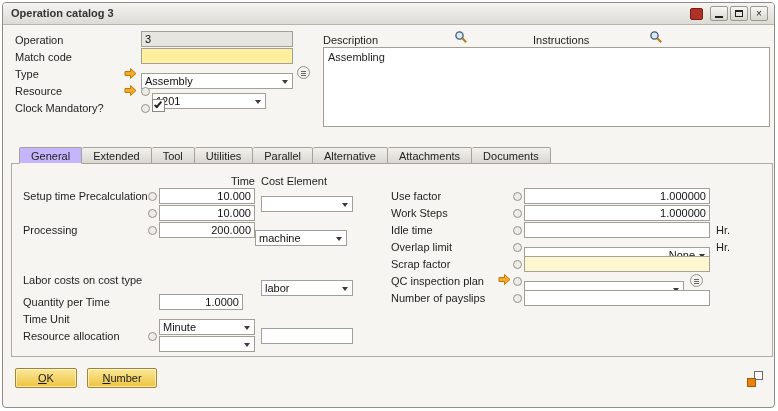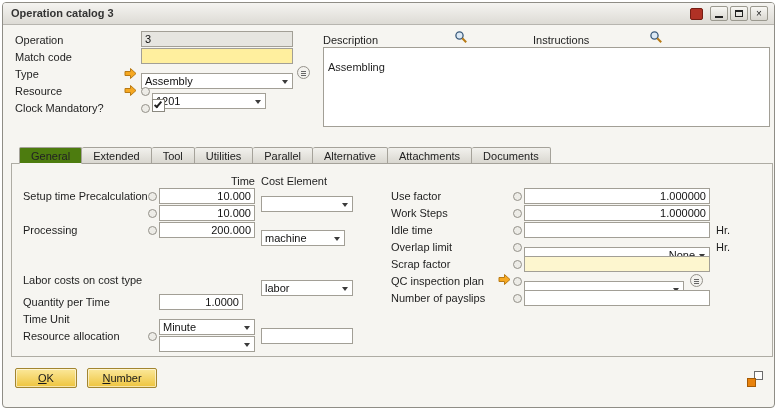--- a/index.html
+++ b/index.html
@@ -69,33 +69,33 @@
     border: 1px solid #94918a; background: #f3f2ee;
   }
   .cmenu::before {
     content: ""; position: absolute; left: 3px; right: 3px; top: 4px; height: 5px;
     background: repeating-linear-gradient(to bottom, #666 0 1px, transparent 1px 2px);
   }
   .icon { position: absolute; }
 
   .textbox {
     position: absolute; border: 1px solid #a29f96; background: #fff;
-    padding: 12px 4px; line-height: 14px; overflow: hidden;
+    padding: 2px 4px; line-height: 14px; overflow: hidden;
   }
 
   .tabs { position: absolute; left: 16px; top: 144px; display: flex; z-index: 3; }
   .tab {
     height: 17px; padding: 1px 11px 0; line-height: 15px;
     background: linear-gradient(#f2f1ed, #d9d7d0);
     border: 1px solid #a5a29a; border-left-width: 0;
     border-top-left-radius: 2px; border-top-right-radius: 2px;
     color: #222; white-space: nowrap;
   }
   .tab:first-child { border-left-width: 1px; }
-  .tab.active { background: #4d7c0f; border-bottom-color: #f6f5f1; border-left-width: 1px; }
+  .tab.active { background: #c4b5fd; border-bottom-color: #f6f5f1; border-left-width: 1px; }
 
   .group {
     position: absolute; left: 8px; top: 160px; width: 762px; height: 194px;
     border: 1px solid #aeaca4; background: #f6f5f1;
   }
 
   .btn {
     position: absolute; height: 20px;
     background: linear-gradient(#fbe89a, #eec43e);
     border: 1px solid #a28530; border-radius: 2px;
@@ -195,21 +195,21 @@
   <span class="cind" style="left:145px; top:189px"></span>
   <div class="fld num" style="left:156px; top:185px; width:96px">10.000</div>
   <div class="fld combo" style="left:258px; top:185px; width:92px"></div>
 
   <span class="cind" style="left:145px; top:206px"></span>
   <div class="fld num" style="left:156px; top:202px; width:96px">10.000</div>
 
   <div class="lbl" style="left:20px; top:220px">Processing</div>
   <span class="cind" style="left:145px; top:223px"></span>
   <div class="fld num" style="left:156px; top:219px; width:96px">200.000</div>
-  <div class="fld combo" style="left:258px; top:219px; width:84px">machine</div>
+  <div class="fld combo" style="left:252px; top:219px; width:92px">machine</div>
 
   <div class="lbl" style="left:20px; top:270px">Labor costs on cost type</div>
   <div class="fld combo" style="left:258px; top:269px; width:92px">labor</div>
 
   <div class="lbl" style="left:20px; top:292px">Quantity per Time</div>
   <div class="fld num" style="left:156px; top:291px; width:84px">1.0000</div>
 
   <div class="lbl" style="left:20px; top:309px">Time Unit</div>
   <div class="fld combo" style="left:156px; top:308px; width:96px">Minute</div>
 

